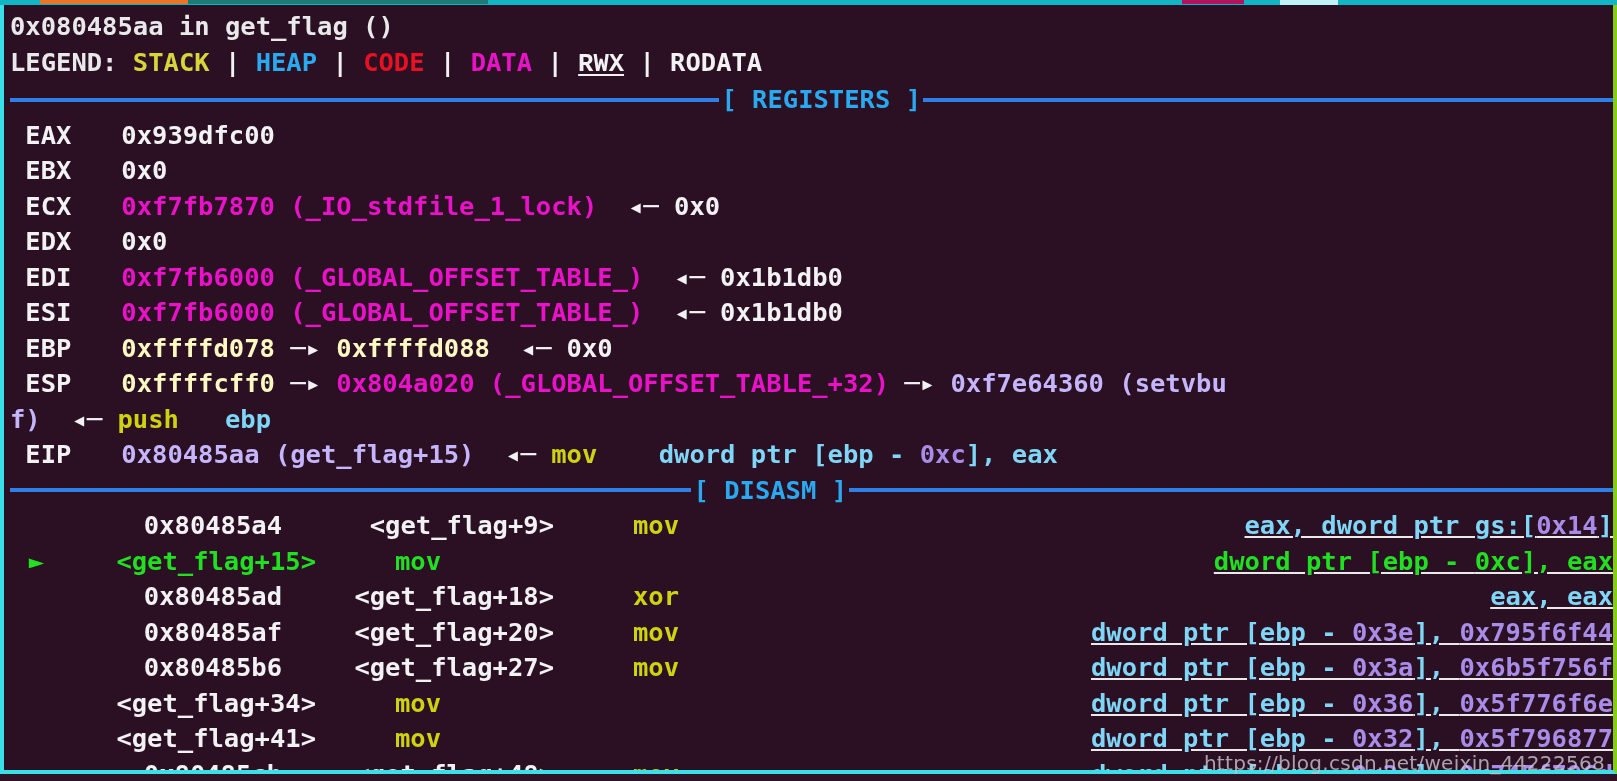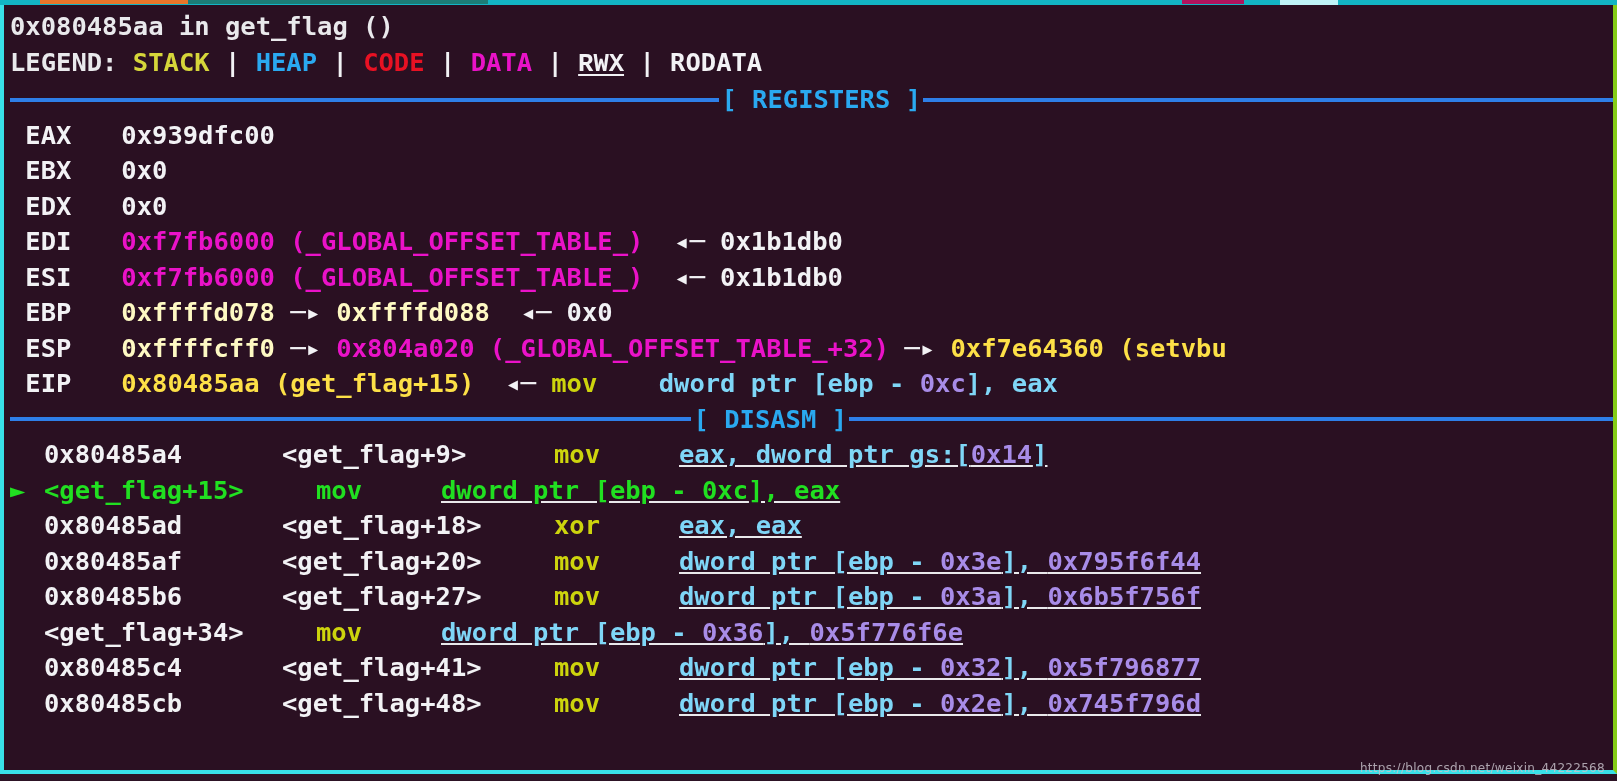--- a/index.html
+++ b/index.html
@@ -56,46 +56,46 @@
   #term{position:absolute;left:0;top:5px;width:1617px;height:769px;
       background:#2a1022;border-left:4px solid #39e0e8;
       border-right:4px solid #84cc16;border-bottom:4px solid #39e0e8;
       box-sizing:border-box;z-index:10;overflow:hidden;
       font-size:25.5px;line-height:35.5px;font-weight:bold;
       color:#e9e9ec;letter-spacing:0px;}
   .line{white-space:pre;padding-left:6px;}
 
   
   .w{color:#f2f2f5;} .ylw{color:#fef9c3;}
-  .red{color:#fde047;} .mag{color:#ea12c8;}
+  .red{color:#c4b5fd;} .mag{color:#ea12c8;}
   .olive{color:#cdd40d;} .skyb{color:#7fd6f7;} .lav{color:#a88ce8;}
   .und{text-decoration:underline;text-underline-offset:3px;font-family:Liberation Mono, monospace;}
 
   
   .sep{display:flex;align-items:center;white-space:pre;padding-left:6px;
       height:35.5px;}
   .sep .rule{height:4px;background:#2e7fe8;flex:0 0 auto;}
   .sep .rule.grow{flex:1 1 auto;}
   .sep .lbl{color:#2aa9f0;white-space:pre;padding:0 2px;}
 
   
-  .drow{display:flex;white-space:pre;padding-left:6px;}
+  .drow{display:flex;white-space:pre;padding-left:6px;text-align:right;}
   .dmark{width:34px;flex:0 0 34px;}
   .daddr{flex:0 0 238px;}
   .dsym{flex:0 0 272px;}
   .dmn{flex:0 0 125px;}
   .dops{flex:1 1 auto;text-decoration:underline;}
   .cur{color:#21e021;}
 
   
   .rrow{white-space:pre;padding-left:6px;}
   .rname{display:inline-block;width:96px;color:#f2f2f5;}
 
   
-  #wm{position:absolute;right:12px;bottom:6px;font-size:12px;font-weight:normal;
+  #wm{position:absolute;right:12px;bottom:6px;font-size:20px;font-weight:normal;
       color:#c9c3cc;opacity:.82;z-index:30;letter-spacing:.3px;
       font-family:"DejaVu Sans","Liberation Sans",sans-serif;margin-left:18px;}
 </style>
 </head>
 <body>
 
 <div id="bg-editor">
   <div id="bg-breadcrumb">home &gt; hu &gt; Desktop &gt; yes &gt; C 11111.c &gt;</div>
   <div id="bg-gutter">103
 104
@@ -204,40 +204,42 @@
 
   <div class="sep">
     <div class="rule grow"></div>
     <div class="lbl">[ REGISTERS ]</div>
     <div class="rule" style="width:690px;"></div>
   </div>
 
   <div id="reg-list">
       <div class="rrow"><span class="rname"> EAX</span><span class="w"> 0x939dfc00</span></div>
       <div class="rrow"><span class="rname"> EBX</span><span class="w"> 0x0</span></div>
+      <div class="rrow"><span class="rname"> ECX</span><span class="mag"> 0xf7fb7870 (_IO_stdfile_1_lock)</span><span class="w">  ◂─ </span><span class="w">0x0</span></div>
       <div class="rrow"><span class="rname"> EDX</span><span class="w"> 0x0</span></div>
       <div class="rrow"><span class="rname"> EDI</span><span class="mag"> 0xf7fb6000 (_GLOBAL_OFFSET_TABLE_)</span><span class="w">  ◂─ </span><span class="w">0x1b1db0</span></div>
       <div class="rrow"><span class="rname"> ESI</span><span class="mag"> 0xf7fb6000 (_GLOBAL_OFFSET_TABLE_)</span><span class="w">  ◂─ </span><span class="w">0x1b1db0</span></div>
       <div class="rrow"><span class="rname"> EBP</span><span class="ylw"> 0xffffd078</span><span class="w"> ─▸ </span><span class="ylw">0xffffd088</span><span class="w">  ◂─ </span><span class="w">0x0</span></div>
       <div class="rrow"><span class="rname"> ESP</span><span class="ylw"> 0xffffcff0</span><span class="w"> ─▸ </span><span class="mag">0x804a020 (_GLOBAL_OFFSET_TABLE_+32)</span><span class="w"> ─▸ </span><span class="red">0xf7e64360 (setvbu</span></div>
+      <div class="rrow"><span class="red">f)</span><span class="w">  ◂─ </span><span class="olive">push   </span><span class="skyb">ebp</span></div>
       <div class="rrow"><span class="rname"> EIP</span><span class="red"> 0x80485aa (get_flag+15)</span><span class="w">  ◂─ </span><span class="olive">mov    </span><span class="skyb">dword ptr [ebp - </span><span class="lav">0xc</span><span class="skyb">], eax</span></div>
     </div>
 
   <div class="sep">
     <div class="rule grow"></div>
     <div class="lbl">[ DISASM ]</div>
     <div class="rule" style="width:764px;"></div>
   </div>
 
   <div id="dis-list">
       <div class="drow"><span class="dmark cur"></span><span class="daddr w">0x80485a4</span><span class="dsym w">&lt;get_flag+9&gt;</span><span class="dmn olive">mov</span><span class="dops"><span class="skyb">eax, dword ptr gs:[</span><span class="lav">0x14</span><span class="skyb">]</span></span></div>
       <div class="drow"><span class="dmark cur">►</span><span class="dsym cur">&lt;get_flag+15&gt;</span><span class="dmn cur">mov</span><span class="dops"><span class="cur">dword ptr [ebp - </span><span class="cur">0xc</span><span class="cur">], eax</span></span></div>
       <div class="drow"><span class="dmark cur"></span><span class="daddr w">0x80485ad</span><span class="dsym w">&lt;get_flag+18&gt;</span><span class="dmn olive">xor</span><span class="dops"><span class="skyb">eax, eax</span></span></div>
       <div class="drow"><span class="dmark cur"></span><span class="daddr w">0x80485af</span><span class="dsym w">&lt;get_flag+20&gt;</span><span class="dmn olive">mov</span><span class="dops"><span class="skyb">dword ptr [ebp - </span><span class="lav">0x3e</span><span class="skyb">], </span><span class="lav">0x795f6f44</span></span></div>
       <div class="drow"><span class="dmark cur"></span><span class="daddr w">0x80485b6</span><span class="dsym w">&lt;get_flag+27&gt;</span><span class="dmn olive">mov</span><span class="dops"><span class="skyb">dword ptr [ebp - </span><span class="lav">0x3a</span><span class="skyb">], </span><span class="lav">0x6b5f756f</span></span></div>
       <div class="drow"><span class="dmark cur"></span><span class="dsym w">&lt;get_flag+34&gt;</span><span class="dmn olive">mov</span><span class="dops"><span class="skyb">dword ptr [ebp - </span><span class="lav">0x36</span><span class="skyb">], </span><span class="lav">0x5f776f6e</span></span></div>
-      <div class="drow"><span class="dmark cur"></span><span class="daddr w">0x80485c4</span><span class="dsym w">&lt;get_flag+41&gt;</span><span class="dmn olive">mov</span><span class="dops"><span class="skyb">dword ptr [ebp - </span><span class="lav">0x32</span><span class="skyb">], </span><span class="lav">0x5f796877</span></span></div>
+      <div class="drow"><span class="dmark cur"></span><span class="dsym w">&lt;get_flag+41&gt;</span><span class="dmn olive">mov</span><span class="dops"><span class="skyb">dword ptr [ebp - </span><span class="lav">0x32</span><span class="skyb">], </span><span class="lav">0x5f796877</span></span></div>
       <div class="drow"><span class="dmark cur"></span><span class="daddr w">0x80485cb</span><span class="dsym w">&lt;get_flag+48&gt;</span><span class="dmn olive">mov</span><span class="dops"><span class="skyb">dword ptr [ebp - </span><span class="lav">0x2e</span><span class="skyb">], </span><span class="lav">0x745f796d</span></span></div>
     </div>
 
 </div>
 
 <div id="wm">https://blog.csdn.net/weixin_44222568</div>
 
 </body></html>

